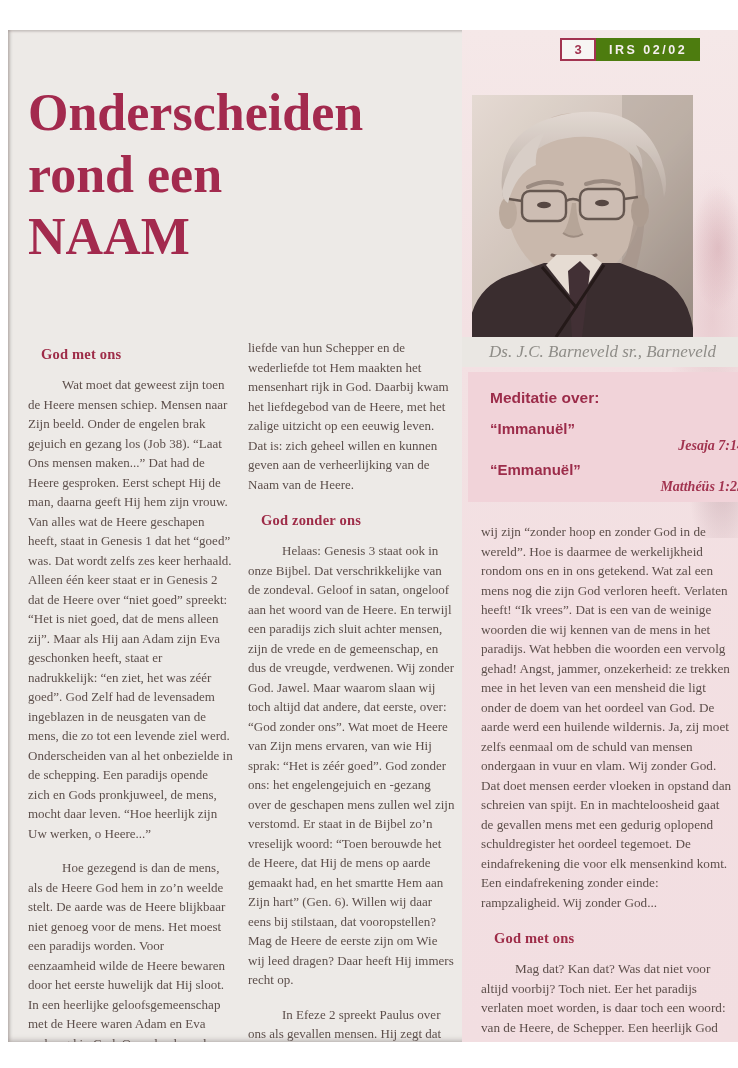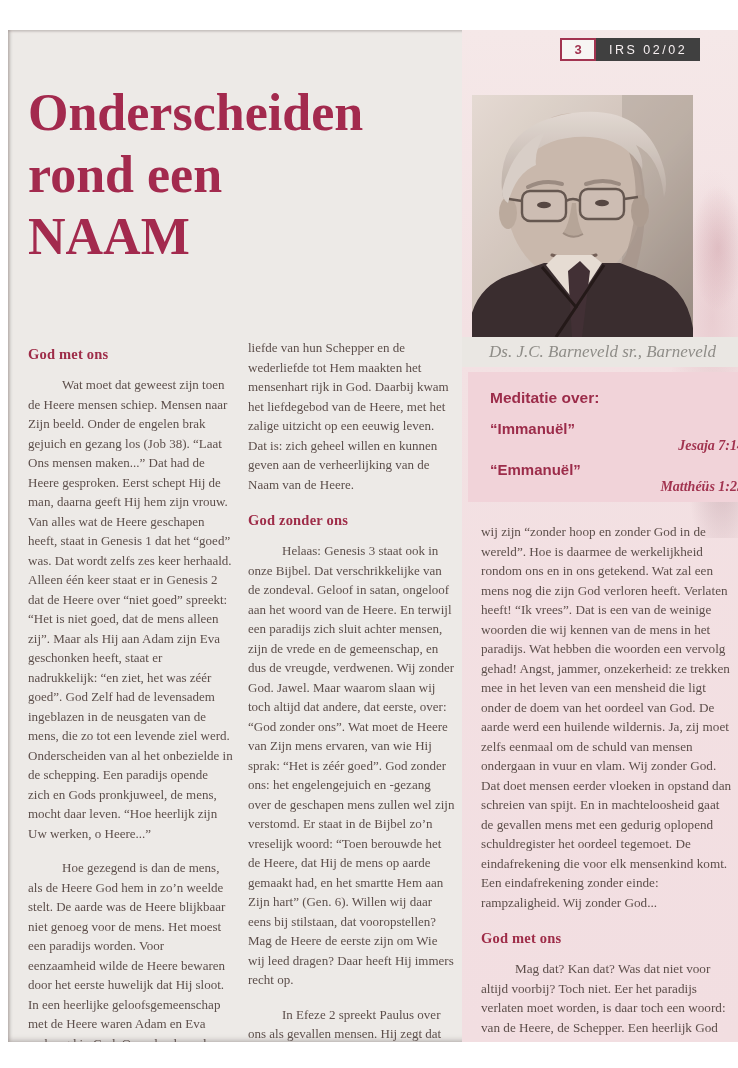--- a/index.html
+++ b/index.html
@@ -23,21 +23,21 @@
       radial-gradient(50px 140px at 50px 400px, rgba(120,70,85,.25), rgba(120,70,85,0) 70%),
       radial-gradient(60px 200px at 40px 250px, rgba(210,160,168,.3), rgba(210,160,168,0) 75%);
   }
   
   .badge{position:absolute;top:8px;left:552px;height:23px;display:flex;font-family:"Liberation Sans",sans-serif;}
   .badge-num{
     width:36px;background:#f7f5f3;border:2px solid #a23450;color:#a23450;
     font-weight:bold;font-size:13px;display:flex;align-items:center;justify-content:center;box-sizing:border-box;
   }
   .badge-issue{
-    background:#404040;color:#f6eff0;font-weight:normal;font-size:12.5px;
+    background:#4d7c0f;color:#f6eff0;font-weight:bold;font-size:12.5px;
     letter-spacing:2.5px;display:flex;align-items:center;padding:0 13px;white-space:nowrap;
   }
   
   .title{
     position:absolute;left:20px;top:52px;width:440px;margin:0;
     color:#a32a4e;font-size:52px;line-height:62px;font-weight:bold;letter-spacing:0px;
   }
   .title span{display:block;}
   
   .photo{
@@ -61,21 +61,21 @@
   .med-ref{
     font-family:"Liberation Serif",serif;font-style:italic;font-weight:bold;
     font-size:14px;text-align:right;margin:0 0 7px 0;color:#a23450;
   }
   
   .col{position:absolute;color:#5d4f4b;font-size:13px;line-height:19.5px;}
   .col-1{left:20px;top:315px;width:205px;}
   .col-2{left:240px;top:308px;width:208px;}
   .col-3{left:473px;top:492px;width:254px;font-size:13.2px;}
   .col h3{
-    color:#9e2c48;font-size:14.5px;line-height:18px;margin:0 0 5px 0;
+    color:#9e2c48;font-size:14.5px;line-height:18px;margin:0 0 5px 13px;
     font-weight:bold;letter-spacing:.2px;
   }
   .col p{margin:0 0 15px 0;}
   .col p.indent{text-indent:34px;}
   .col h3 + p{margin-top:12px;}
   .col p + h3{margin-top:17px;}
 </style>
 </head>
 <body>
 

